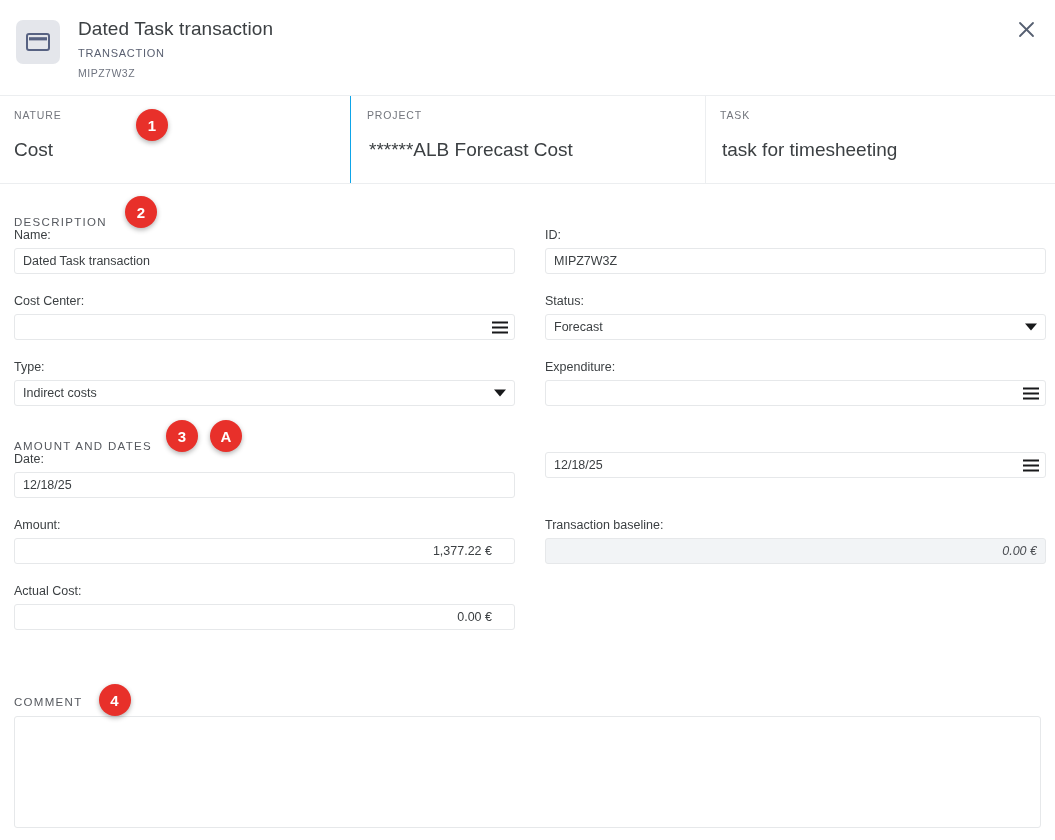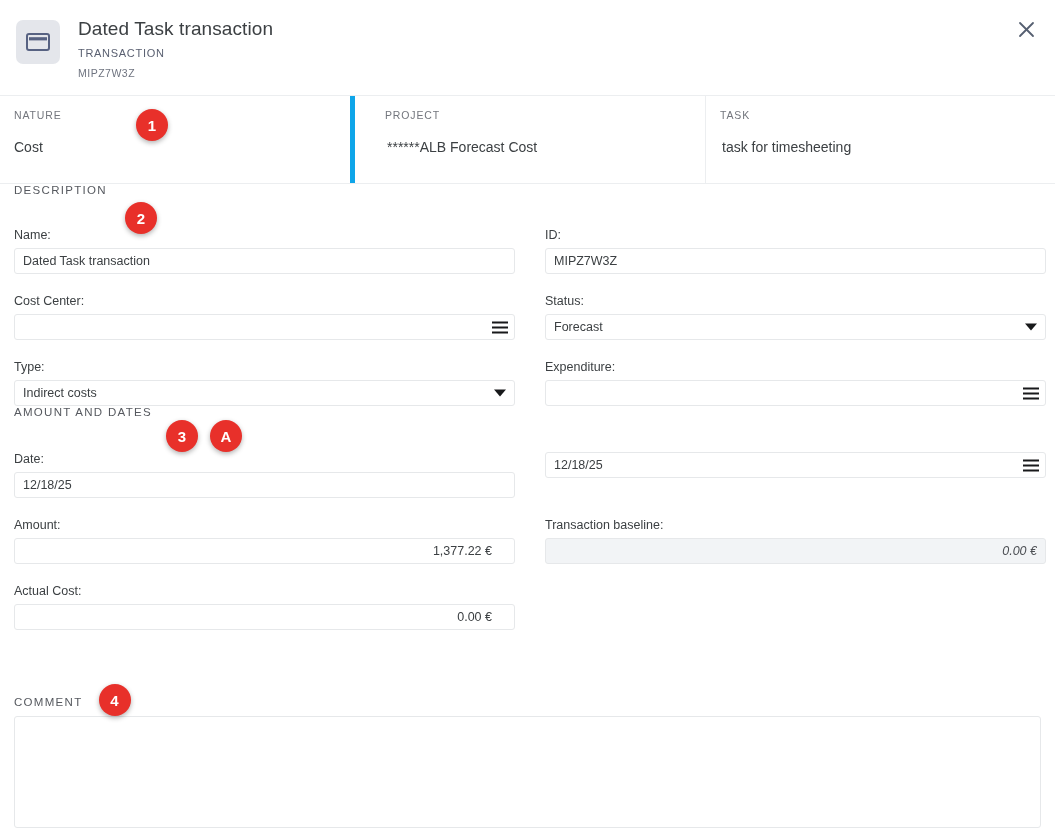--- a/index.html
+++ b/index.html
@@ -64,46 +64,46 @@
     height: 89px;
     border-top: 1px solid #eceef0;
     border-bottom: 1px solid #eceef0;
     display: flex;
   }
   .info-cell {
     padding: 13px 0 0 14px;
     position: relative;
   }
   .info-cell.c1 { width: 350px; }
-  .info-cell.c2 { width: 355px; border-left: 5px solid #0ea5e9; padding-left: 30px;}
+  .info-cell.c2 { width: 355px; border-left: 1px solid #0ea5e9; padding-left: 16px;}
   .info-cell.c3 { flex: 1; border-left: 1px solid #eceef0; padding-left: 14px;}
   .info-label {
     font-size: 10.5px;
     color: #73767d;
     letter-spacing: 0.85px;
     text-transform: uppercase;
   }
   .info-value {
-    font-size: 14px;
+    font-size: 19px;
     color: #3c4043;
     margin-top: 18px;
   }
   .info-cell.c2 .info-value, .info-cell.c3 .info-value { margin-left: 2px; }
 
   
   .body { padding: 0 14px; position: relative; }
 
   .section-title {
     font-size: 11.5px;
     color: #56595f;
     letter-spacing: 1.3px;
     text-transform: uppercase;
     display: inline-block;
   }
-  .section-head { position: relative; display: flex; align-items: flex-start; }
+  .section-head { position: relative; display: flex; align-items: flex-end; }
 
   .row {
     display: flex;
     gap: 30px;
   }
   .col { width: 501px; flex: 0 0 501px; }
   .field-label {
     font-size: 12.5px;
     color: #3c4043;
     margin-bottom: 6px;

